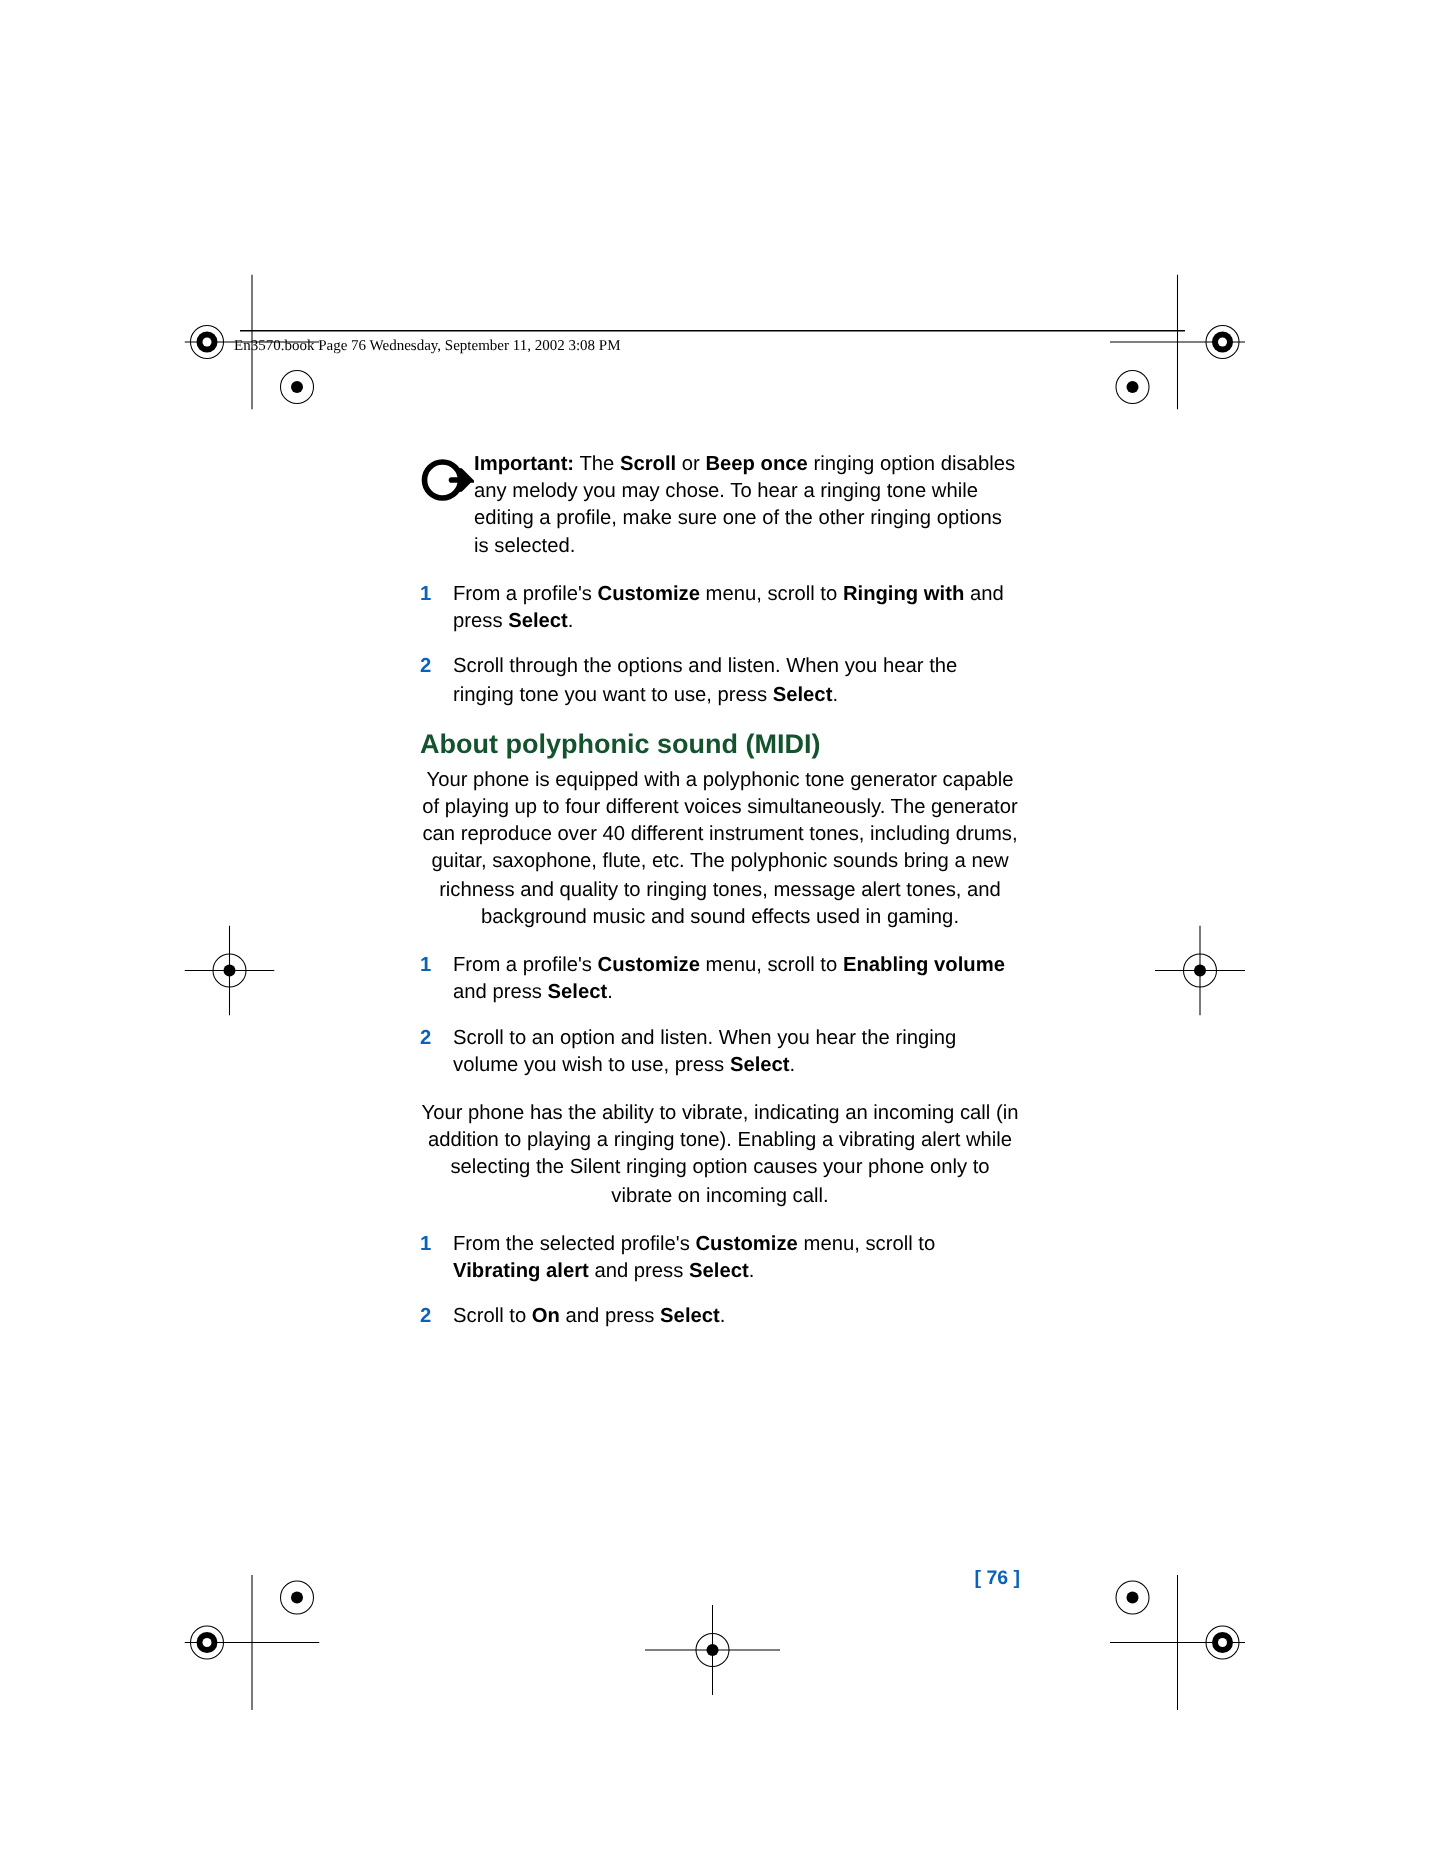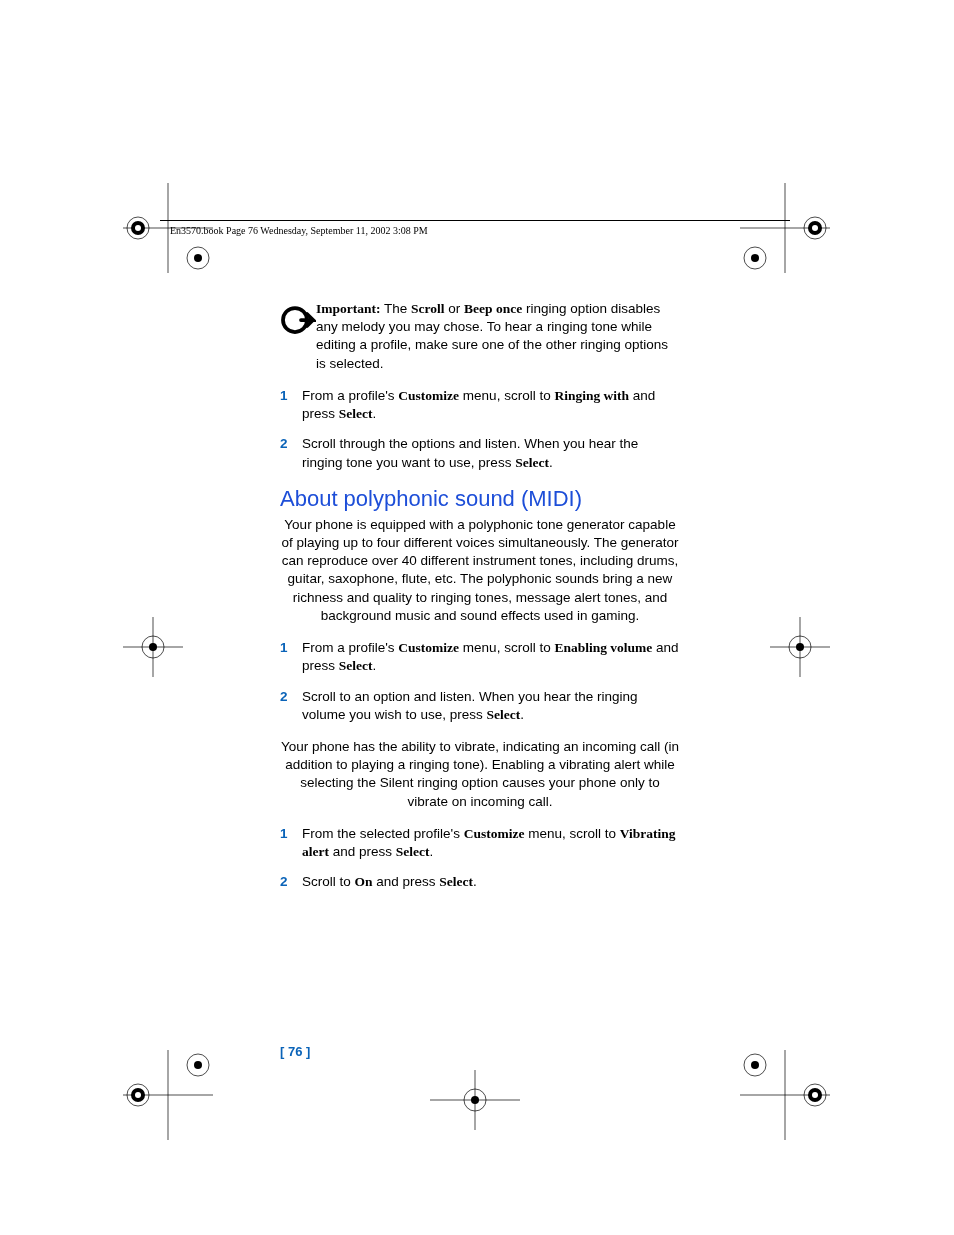--- a/index.html
+++ b/index.html
@@ -20,21 +20,21 @@
   }
   .header-line {
     position: absolute;
     left: 160px;
     top: 220px;
     width: 630px;
     border-top: 1px solid #000;
   }
   .header-text {
     position: absolute;
-    left: 170px;
+    left: 156px;
     top: 225px;
     font-size: 10px;
     font-family: "Times New Roman", serif;
   }
   .important-block {
     display: flex;
     margin-bottom: 14px;
   }
   .important-icon {
     width: 36px;
@@ -57,42 +57,42 @@
     line-height: 1.35;
   }
   .num {
     color: #0a63b8;
     font-weight: bold;
     width: 22px;
     flex-shrink: 0;
   }
   .li-body { flex: 1; }
   h2.section {
-    color: #1d4ed8;
-    font-weight: normal;
-    font-size: 22px;
+    color: #14532d;
+    font-weight: bold;
+    font-size: 18px;
     margin: 8px 0 4px 0;
   }
   p.body {
     font-size: 13.5px;
     line-height: 1.35;
     margin: 0 0 14px 0;
     text-align: center;
   }
   .page-num-outer {
     position: absolute;
     left: 280px;
     width: 400px;
     top: 1044px;
-    text-align: left;
+    text-align: right;
     color: #0a63b8;
     font-weight: bold;
     font-size: 13px;
   }
-  b { font-weight: bold; font-family: Liberation Serif, serif; }
+  b { font-weight: bold; }
 </style>
 </head>
 <body>
 
 <div class="header-line"></div>
 <div class="header-text">En3570.book  Page 76  Wednesday, September 11, 2002  3:08 PM</div>
 
 <div class="page">
 
   <div class="important-block">

